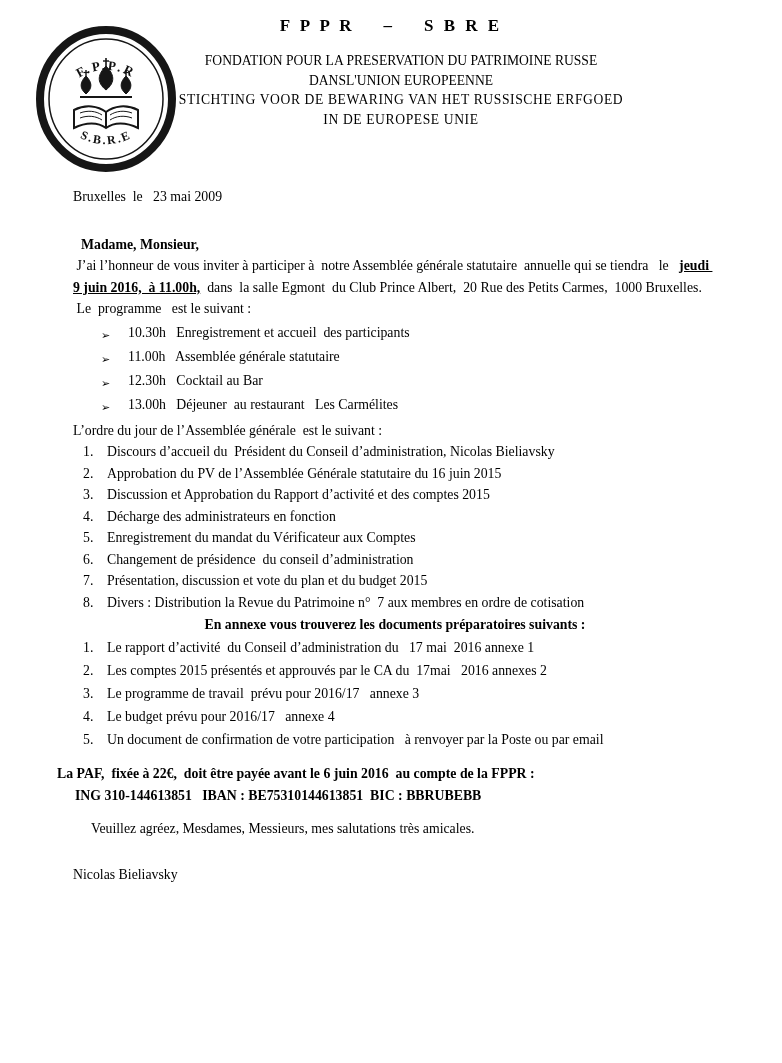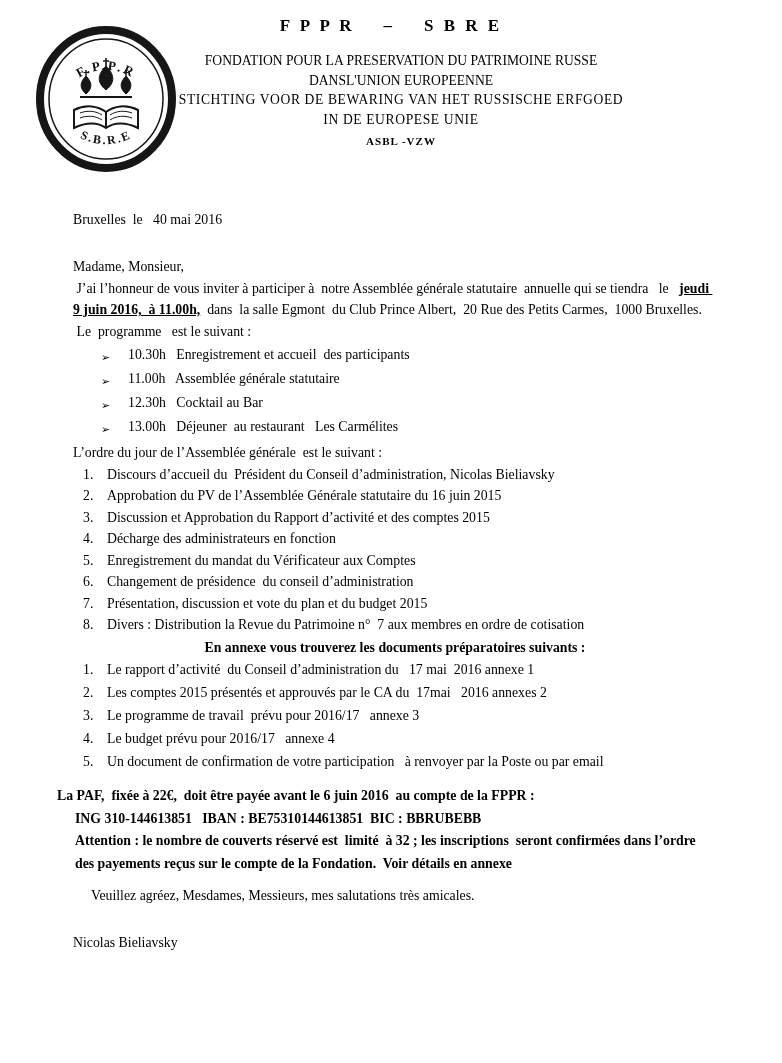--- a/index.html
+++ b/index.html
@@ -26,21 +26,21 @@
 
   
   .letter-body {
     margin:0 70px 0 73px;
     font-size:13.8px;
     line-height:21.5px;
   }
   .pre { white-space:pre-wrap; }
 
   .dateline   { margin-top:57px; }
-  .salutation { margin-top:26px; font-weight:normal; }
+  .salutation { margin-top:26px; font-weight:bold;margin-left:8px; }
   .invitation { }
   .hl { font-weight:bold; text-decoration:underline; }
 
   .programme { margin:2px 0 0 28px; }
   .p-item { display:flex; line-height:22px; }
   .p-bullet { width:27px; font-size:11px; padding-top:2px; }
   .p-text { flex:1; }
 
   .agenda-intro { margin-top:2px; }
   .n-item { display:flex; line-height:21.5px; }
@@ -105,27 +105,26 @@
     </svg>
   </div>
 
   <div class="header">
     <div class="doc-title">F P P R    –    S B R E</div>
     <div class="header-org">
       <div class="org-line">FONDATION POUR LA PRESERVATION DU PATRIMOINE RUSSE</div>
       <div class="org-line">DANSL'UNION EUROPEENNE</div>
       <div class="org-line nl">STICHTING VOOR DE BEWARING VAN HET RUSSISCHE ERFGOED</div>
       <div class="org-line nl">IN DE EUROPESE UNIE</div>
-      <div class="legal-form">ASBL -VZW</div>
     </div>
   </div>
 
   <div class="letter-body">
 
-    <div class="dateline pre">Bruxelles  le   40 mai 2016</div>
+    <div class="dateline pre">Bruxelles  le   23 mai 2009</div>
 
     <div class="salutation pre">Madame, Monsieur,</div>
 
     <div class="invitation pre"><span> J’ai l’honneur de vous inviter à participer à  notre Assemblée générale statutaire  annuelle qui se tiendra   le   </span><span class="hl">jeudi 9 juin 2016,  à 11.00h,</span><span>  dans  la salle Egmont  du Club Prince Albert,  20 Rue des Petits Carmes,  1000 Bruxelles.</span></div>
 
     <div class="pre"> Le  programme   est le suivant :</div>
 
     <div class="programme">
       <div class="p-item">
         <span class="p-bullet">➢</span>
@@ -203,21 +202,20 @@
       </div>
       <div class="n-item">
         <span class="num">5.</span>
         <span class="txt pre">Un document de confirmation de votre participation   à renvoyer par la Poste ou par email</span>
       </div>
     </div>
 
     <div class="payment">
       <div class="pre">La PAF,  fixée à 22€,  doit être payée avant le 6 juin 2016  au compte de la FPPR :</div>
       <div class="pre pay-indent">ING 310-144613851   IBAN : BE75310144613851  BIC : BBRUBEBB</div>
-      <div class="pre pay-indent">Attention : le nombre de couverts réservé est  limité  à 32 ; les inscriptions  seront confirmées dans l’ordre des payements reçus sur le compte de la Fondation.  Voir détails en annexe</div>
     </div>
 
     <div class="closing pre">Veuillez agréez, Mesdames, Messieurs, mes salutations très amicales.</div>
 
     <div class="signature">
       <div class="pre">Nicolas Bieliavsky</div>
     </div>
 
   </div>
 </div>

